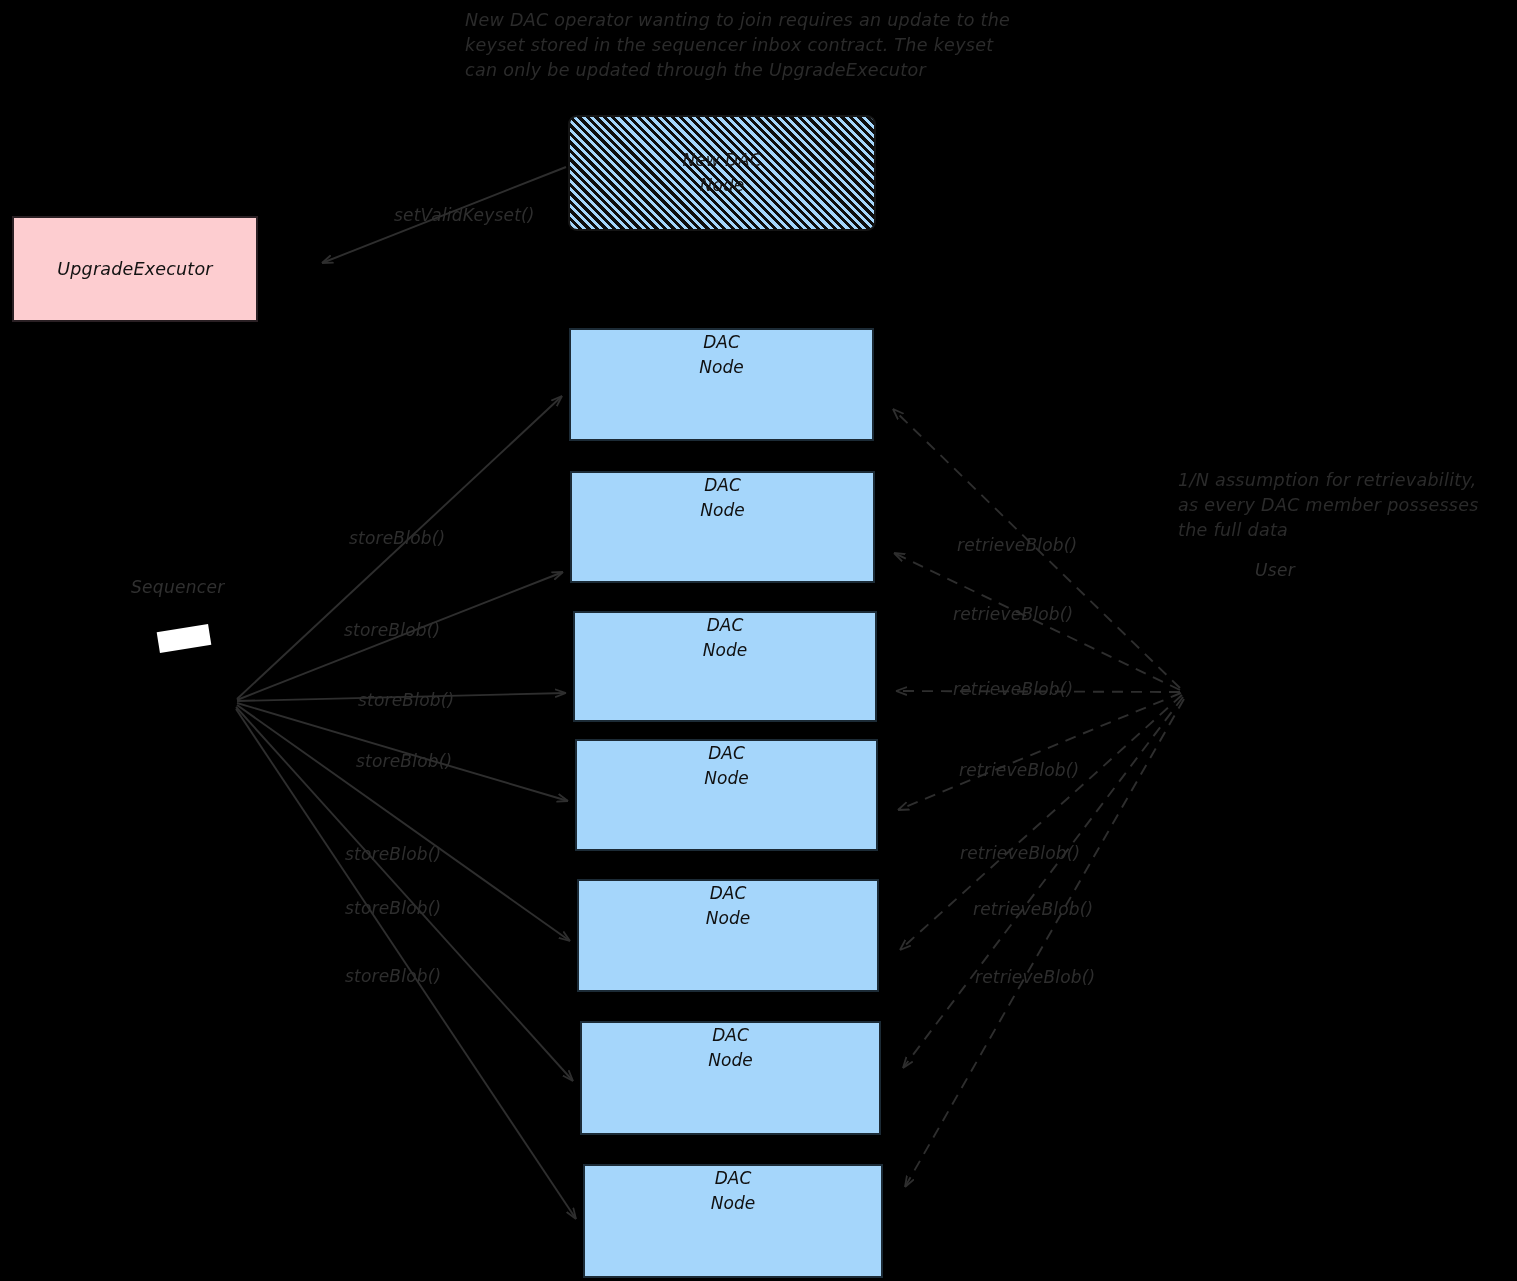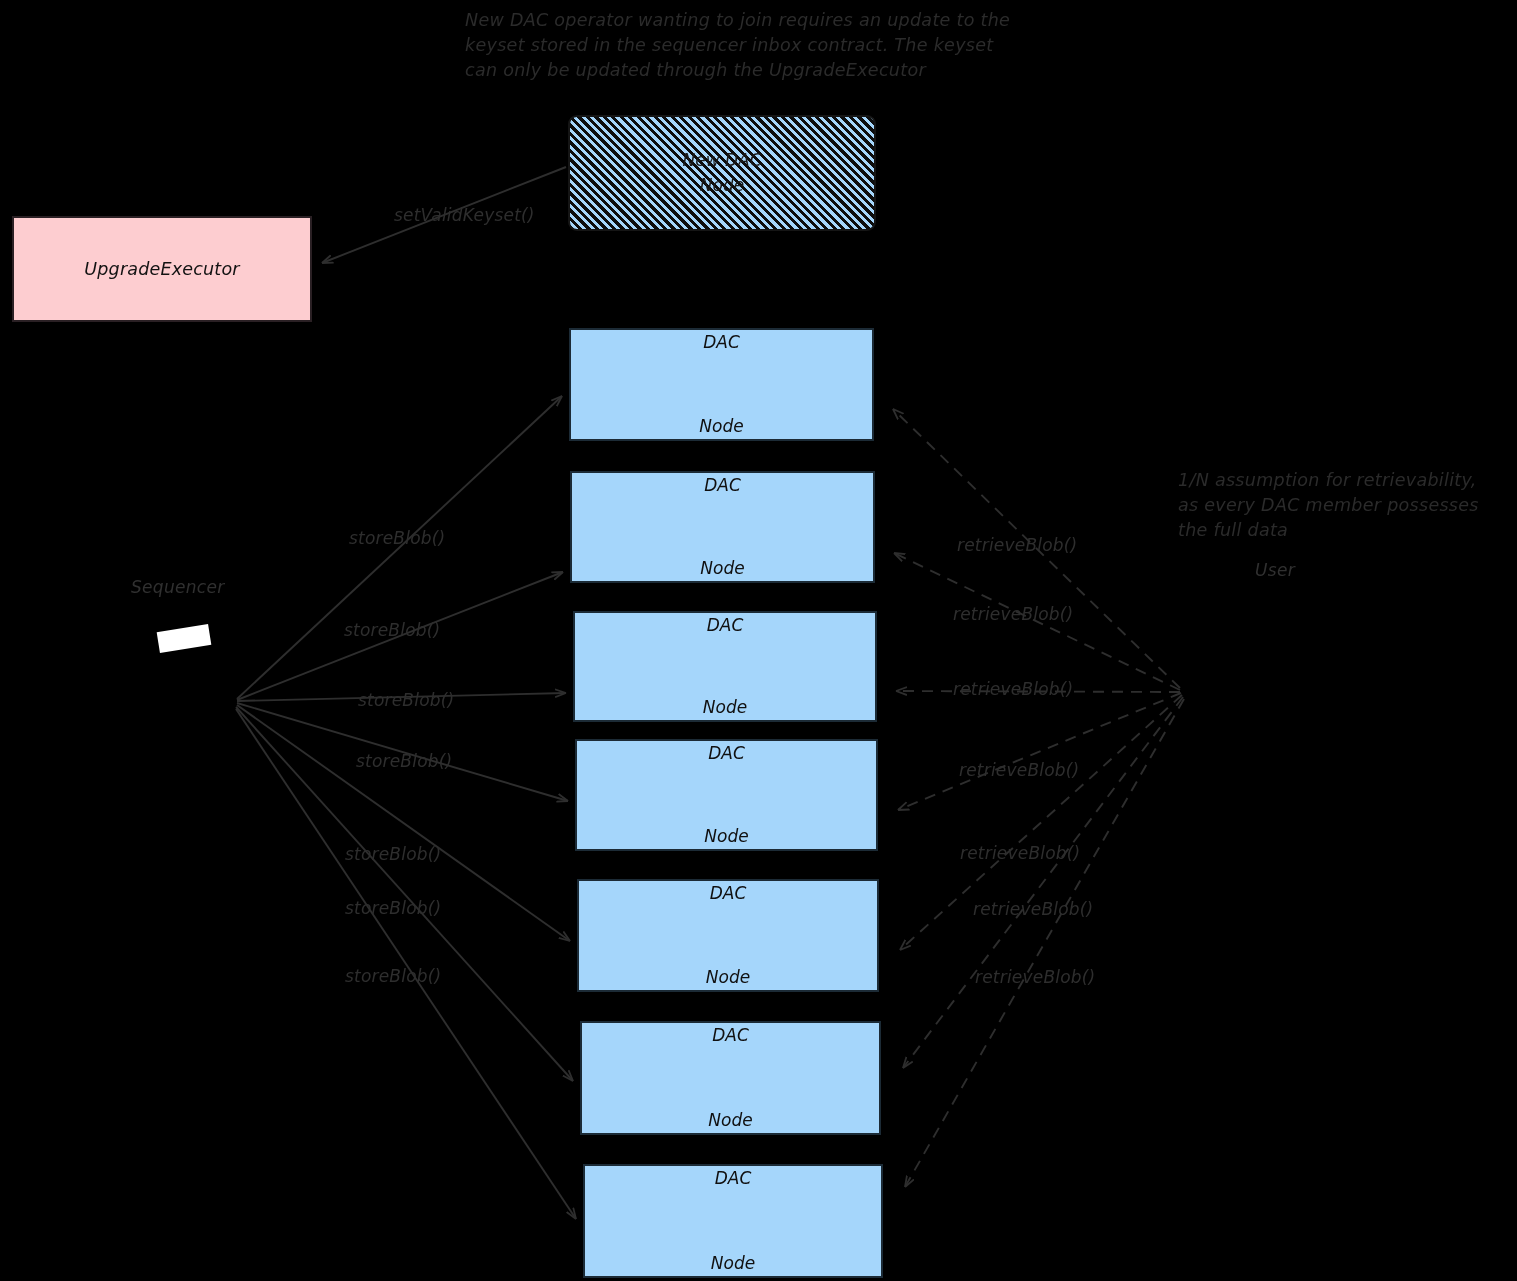--- a/index.html
+++ b/index.html
@@ -53,21 +53,21 @@
     white-space: nowrap;
   }
   .node-box {
     position: absolute;
     background: #a5d6fb;
     border: 2px solid #1c2b36;
     box-sizing: border-box;
     display: flex;
     flex-direction: column;
     align-items: center;
-    justify-content: space-between;
+    justify-content: flex-start;
   }
   .node-box .node-line {
     color: #101010;
     font-family: "DejaVu Sans", sans-serif;
     font-size: 17px;
     font-style: italic;
     line-height: 25px;
     text-align: center;
   }
   .exec-box {
@@ -163,21 +163,21 @@
 as every DAC member possesses
 the full data</div>
 
 
   <div class="actor-label" style="left:131px; top:577px;">Sequencer</div>
 
   <div class="seq-icon" style="left:158px; top:628px; width:52px; height:21px;"></div>
 
   <div class="actor-label" style="left:1255px; top:560px;">User</div>
 
-  <div class="exec-box" style="left:12px; top:216px; width:300px; height:106px;">
+  <div class="exec-box" style="left:12px; top:216px; width:246px; height:106px;">
     <span class="exec-label">UpgradeExecutor</span>
   </div>
 
   <div class="hatch-box" style="left:568px; top:115px; width:308px; height:116px;border-radius:9px;">
     <span class="node-line">New DAC</span>
     <span class="node-line">Node</span>
   </div>
 
   <div class="node-box" style="left:569px; top:328px; width:305px; height:113px;">
     <span class="node-line">DAC</span>

